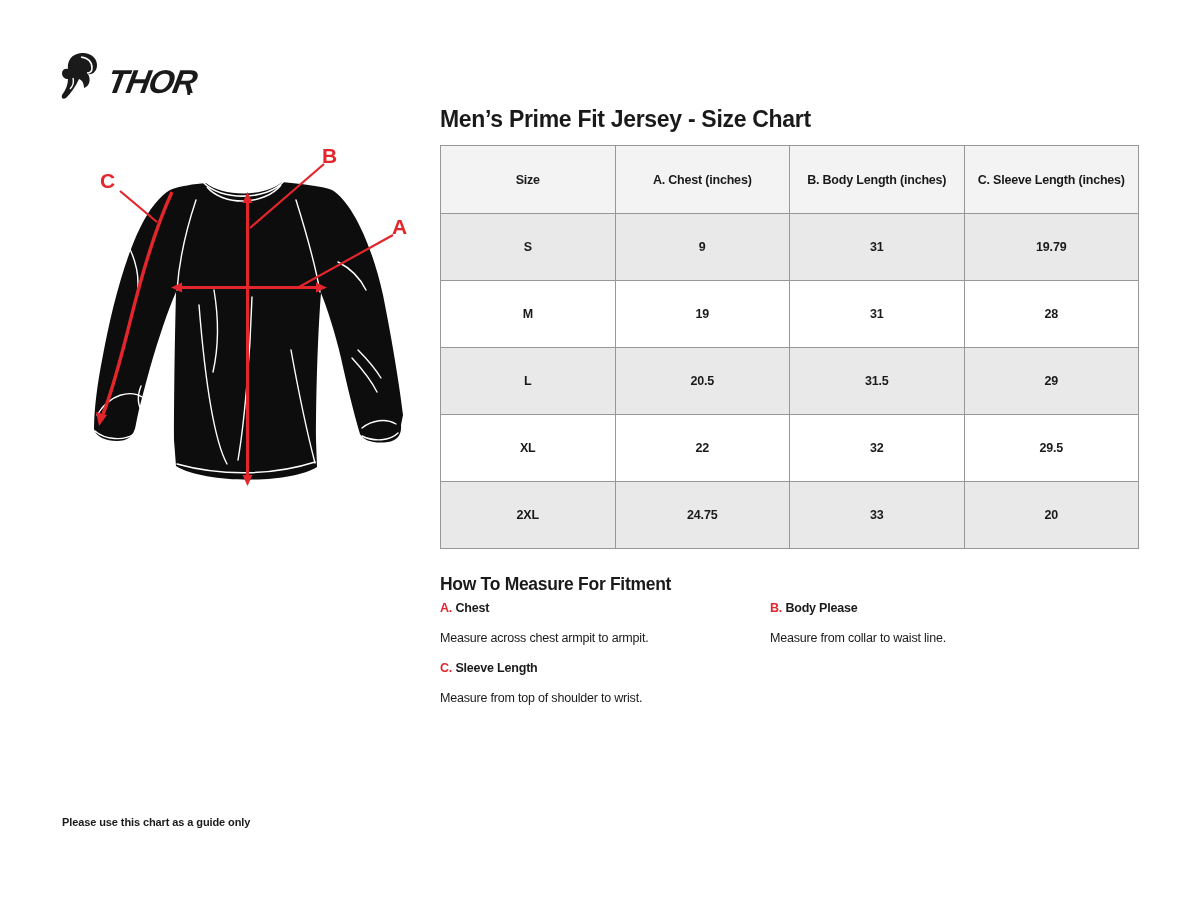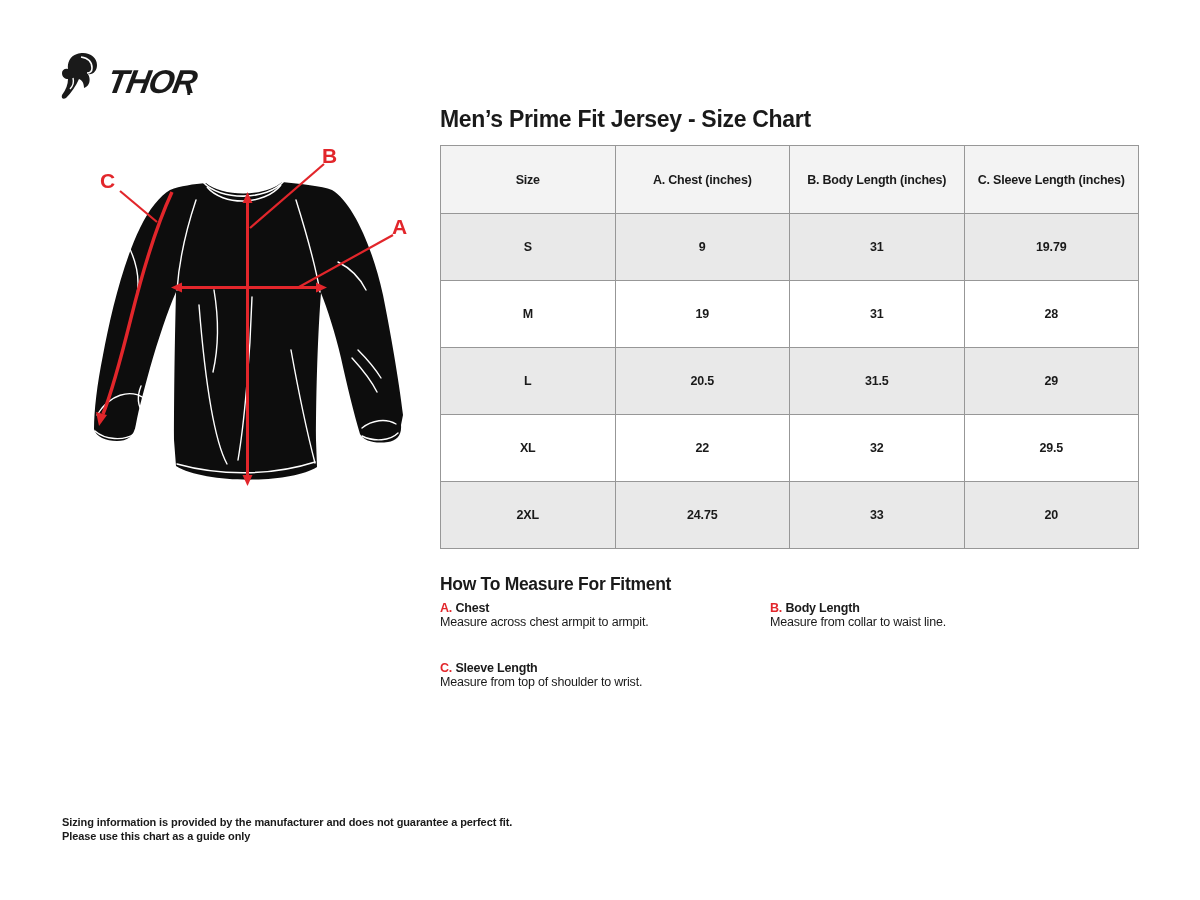--- a/index.html
+++ b/index.html
@@ -34,21 +34,21 @@
   .size-table th{height:67px;background:#f3f3f3;}
   .size-table td{height:66px;}
   .size-table tr.alt td{background:#e9e9e9;}
   .size-table tr.plain td{background:#ffffff;}
 
   
   .measure-items{left:440px;top:601px;width:680px;height:90px;}
   .mi{position:absolute;width:326px;}
   .mi .mi-title{font-size:12.5px;font-weight:700;line-height:14px;}
   .mi .mi-key{color:#e2262b;}
-  .mi .mi-desc{font-size:12.5px;font-weight:400;line-height:14px;margin-top:0px;}
+  .mi .mi-desc{font-size:12.5px;font-weight:400;line-height:14px;margin-top:16px;}
   .mi-a{left:0;top:0;}
   .mi-b{left:330px;top:0;}
   .mi-c{left:0;top:60px;}
 
   
   .disclaimer{left:62px;top:816px;font-size:11px;font-weight:700;line-height:13.5px;letter-spacing:-0.1px;}
 </style>
 </head>
 <body>
 
@@ -189,29 +189,28 @@
   <div class="mi mi-a">
     <div class="mi-title">
       <span class="mi-key">A.</span>
       <span class="mi-name">Chest</span>
     </div>
     <div class="mi-desc">Measure across chest armpit to armpit.</div>
   </div>
   <div class="mi mi-b">
     <div class="mi-title">
       <span class="mi-key">B.</span>
-      <span class="mi-name">Body Length</span>
+      <span class="mi-name">Body Please</span>
     </div>
     <div class="mi-desc">Measure from collar to waist line.</div>
   </div>
   <div class="mi mi-c">
     <div class="mi-title">
       <span class="mi-key">C.</span>
       <span class="mi-name">Sleeve Length</span>
     </div>
     <div class="mi-desc">Measure from top of shoulder to wrist.</div>
   </div>
 </div>
 
 <div class="abs disclaimer">
-  <div>Sizing information is provided by the manufacturer and does not guarantee a perfect fit.</div>
   <div>Please use this chart as a guide only</div>
 </div>
 
 </body></html>

